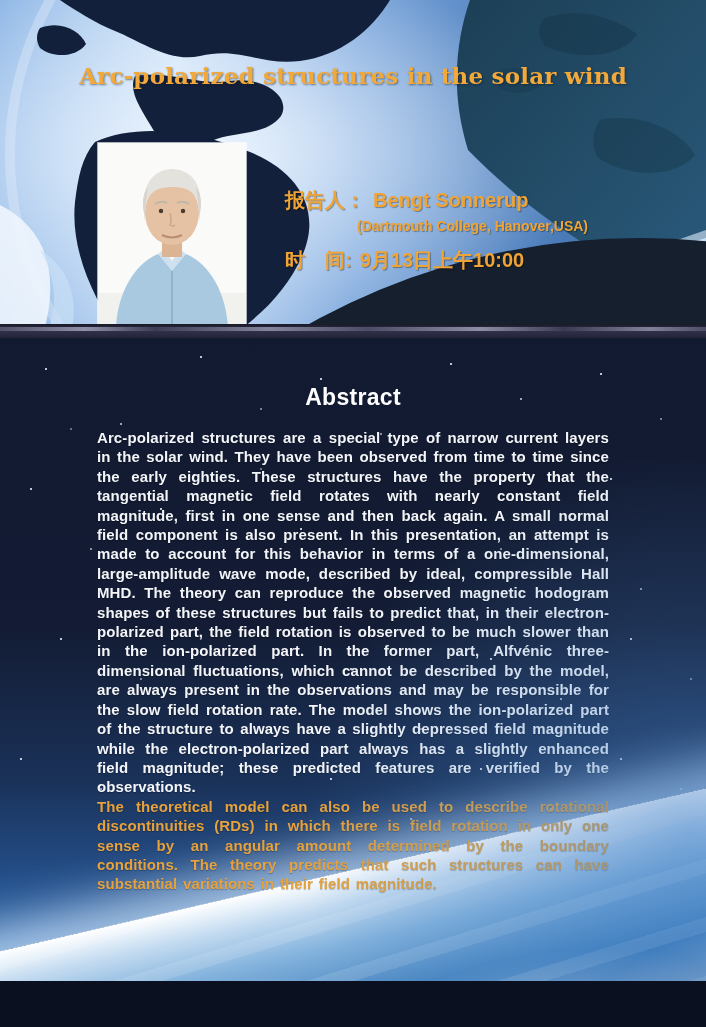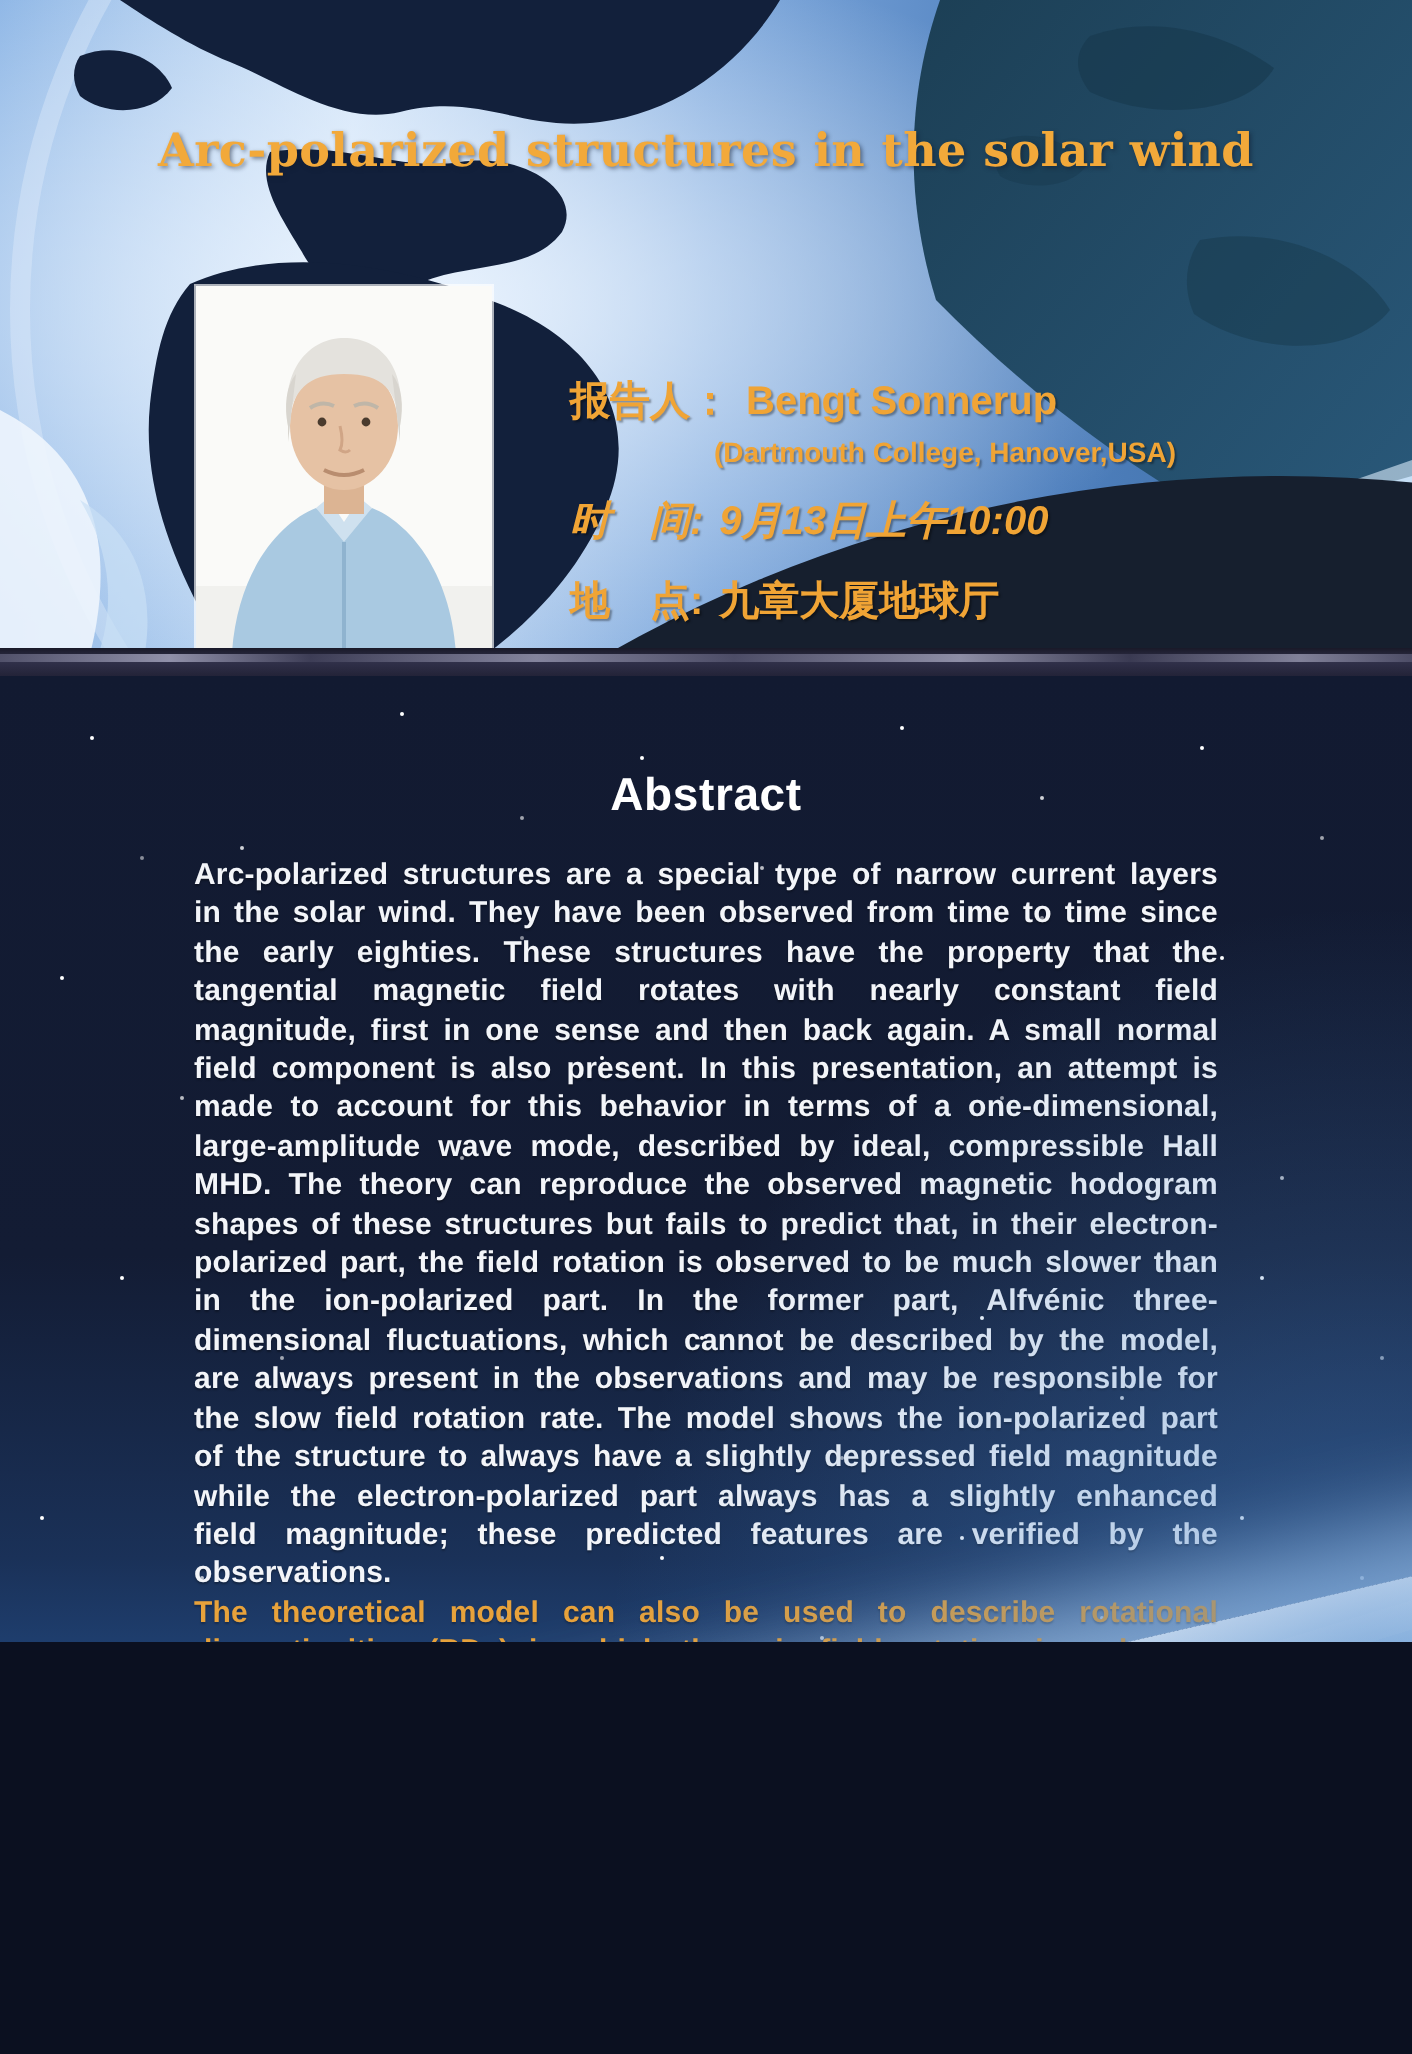--- a/index.html
+++ b/index.html
@@ -1,17 +1,17 @@
 <!DOCTYPE html>
 <html><head>
 <meta charset="utf-8">
 <style>
   html,body{margin:0;padding:0;background:#0b1020;}
   .poster{
-    position:relative;width:706px;height:821px;overflow:hidden;
+    position:relative;width:706px;height:981px;overflow:hidden;
     font-family:"Liberation Sans",sans-serif;
     background:#131b33;
   }
   
   .header{position:absolute;top:0;left:0;width:706px;height:338px;overflow:hidden;}
   .header-bg{position:absolute;top:0;left:0;width:706px;height:338px;display:block;}
   .title-line{
     position:absolute;left:0;width:706px;text-align:center;
     font-family:"DejaVu Serif",serif;font-weight:bold;font-size:23px;
     color:#f2a93a;text-shadow:1px 1px 2px rgba(15,25,45,.5);
@@ -24,21 +24,21 @@
     background:#fafaf8;box-shadow:0 0 0 1px rgba(255,255,255,.65);
   }
   .photo svg{display:block;width:148px;height:183px;}
   .info-row{
     position:absolute;white-space:nowrap;
     font-weight:bold;color:#f0a435;font-size:20px;
     text-shadow:1px 1px 1px rgba(0,0,0,.35);
   }
   .row-speaker{left:285px;top:187px;}
   .row-aff{left:357px;top:218px;font-size:14px;}
-  .row-time{left:285px;top:247px;font-style:italic;}
+  .row-time{left:285px;top:247px;}
   .row-venue{left:285px;top:287px;}
   .info-row .lab{margin-right:8px;}
   
   .divider{
     position:absolute;left:0;top:324px;width:706px;height:14px;
     background:linear-gradient(to bottom,#191928,#32324c 45%,#232338);
   }
   .divider::before{
     content:'';position:absolute;left:0;right:0;top:3px;height:4px;opacity:.9;
     background:linear-gradient(to right,
@@ -179,23 +179,20 @@
       </svg>
     </div>
 
     <div class="info-row row-speaker">
       <span class="lab">报告人：</span><span>Bengt Sonnerup</span>
     </div>
     <div class="info-row row-aff">(Dartmouth College, Hanover,USA)</div>
     <div class="info-row row-time">
       <span class="lab">时　间:</span><span>9月13日上午10:00</span>
     </div>
-    <div class="info-row row-venue">
-      <span class="lab">地　点:</span><span>九章大厦地球厅</span>
-    </div>
   </div>
 
   <div class="divider"></div>
 
   <div class="space">
     <div class="stars"></div>
     <div class="earth-band"></div>
 
     <h2 class="abstract-heading">Abstract</h2>
 

